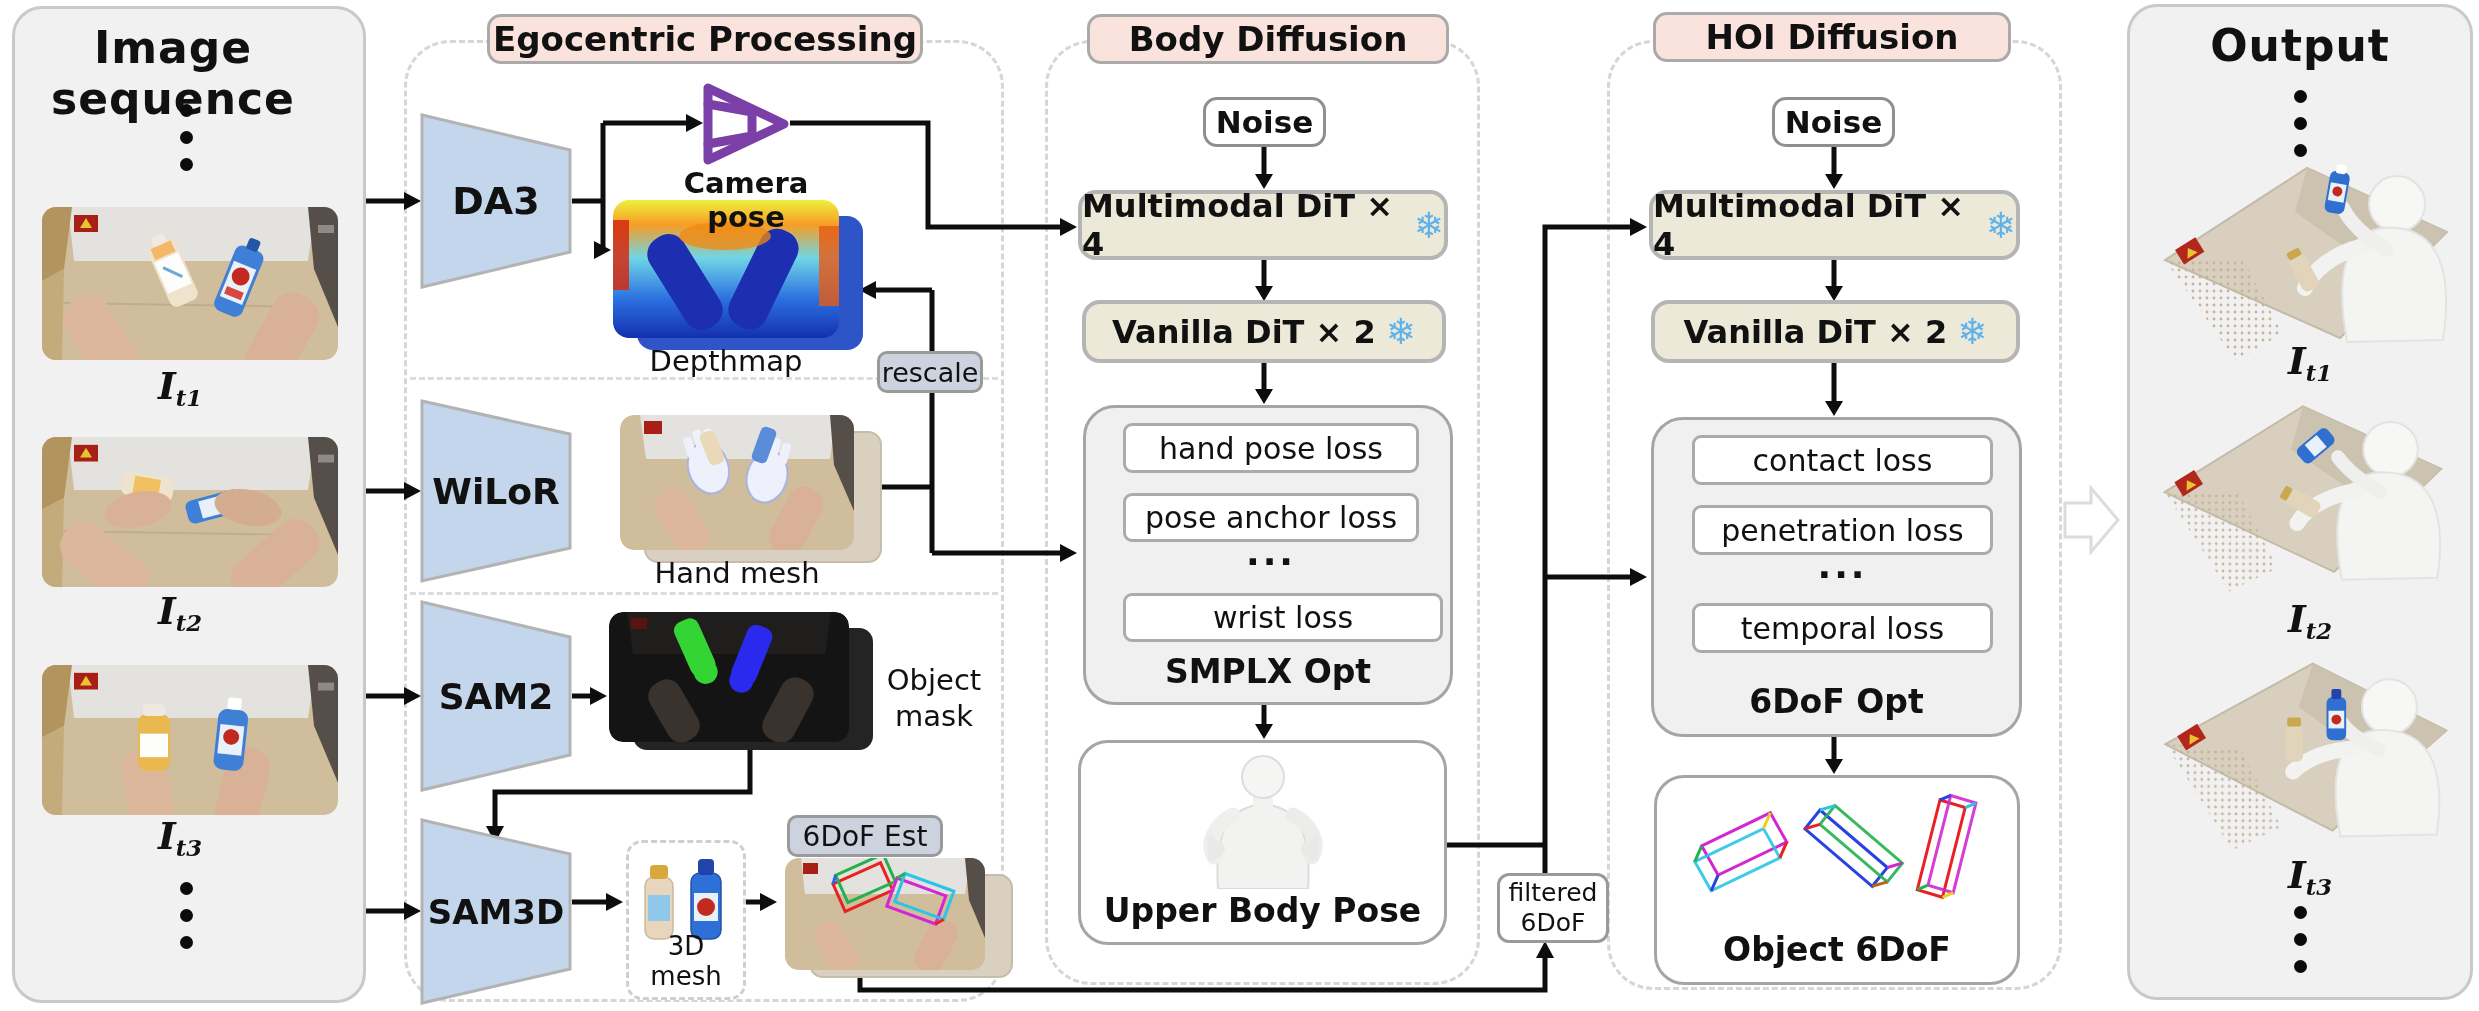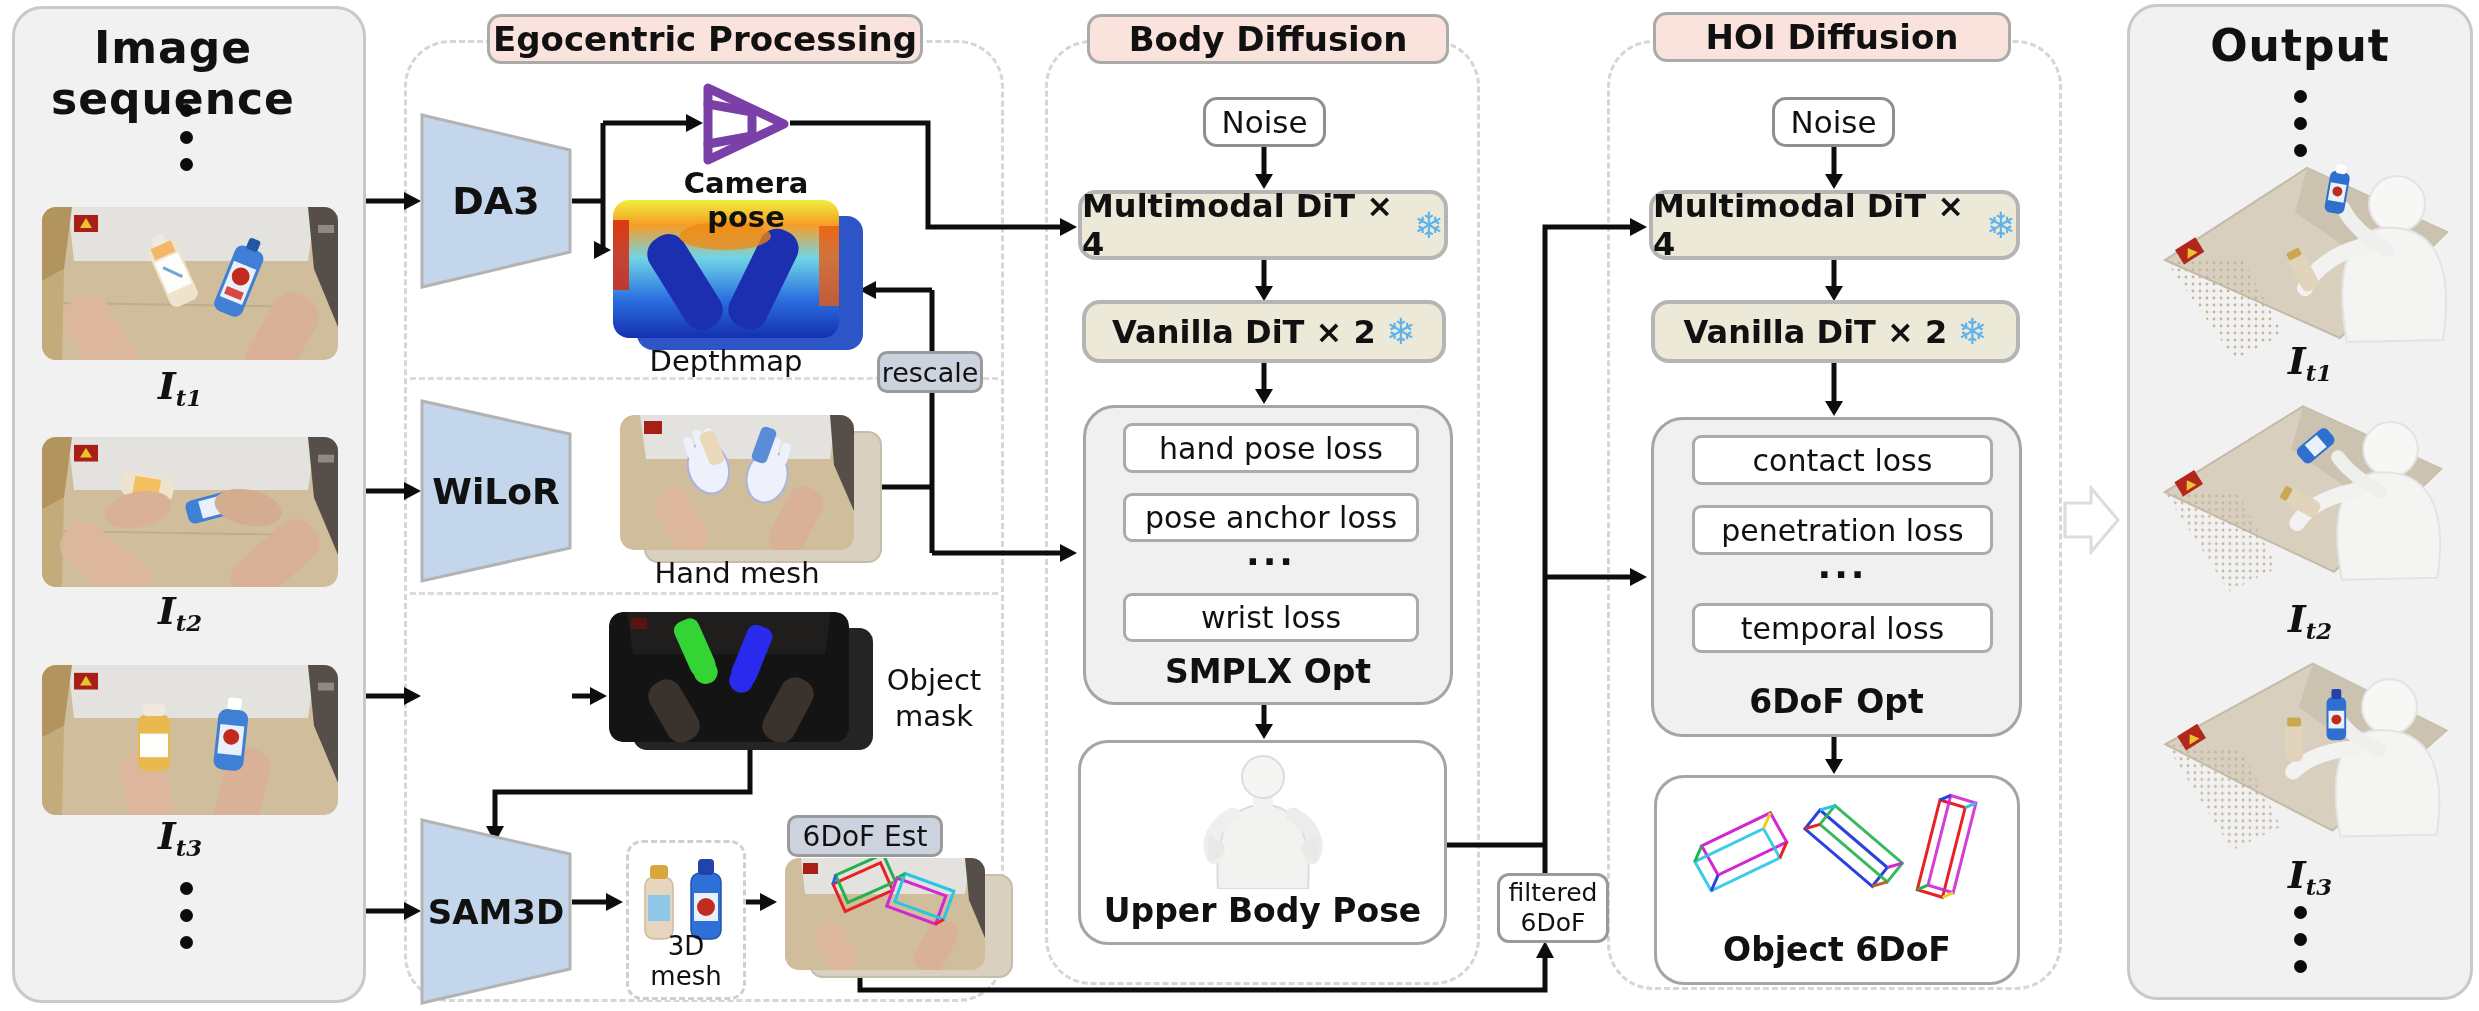--- a/index.html
+++ b/index.html
@@ -10,21 +10,21 @@
   .panel{background:#f1f1f1;border:3px solid #c9c9c9;border-radius:30px;box-sizing:border-box;z-index:0;}
   .panel-title{font-size:44px;font-weight:700;text-align:center;letter-spacing:1px;}
   
   .dashc{border:3px dashed #d6d6d6;border-radius:46px;box-sizing:border-box;z-index:0;background:transparent;}
   .sep{border-top:3px dashed #dcdcdc;height:0;z-index:0;}
   
   .hdr{background:#f9e3dc;border:3px solid #aaaaaa;border-radius:14px;box-sizing:border-box;
        display:flex;align-items:center;justify-content:center;font-size:34px;font-weight:600;z-index:4;}
   
   .noise{background:#ffffff;border:3px solid #8f8f8f;border-radius:14px;display:flex;align-items:center;
-       justify-content:center;font-size:31px;font-weight:400;box-sizing:border-box;z-index:3;}
+       justify-content:center;font-size:31px;font-weight:700;box-sizing:border-box;z-index:3;}
   .dit{background:#ece9d8;border:4px solid #b5b5b5;border-radius:18px;display:flex;align-items:center;
        justify-content:center;font-size:32px;font-weight:600;box-sizing:border-box;z-index:3;gap:10px;}
   .flake{font-size:36px;color:#5fb2ea;font-weight:400;}
   .optbox{background:#f0f0f0;border:3.5px solid #a5a5a5;border-radius:32px;box-sizing:border-box;z-index:2;}
   .resbox{background:#ffffff;border:3.5px solid #a5a5a5;border-radius:30px;box-sizing:border-box;z-index:2;}
   .pill{background:#ffffff;border:3px solid #ababab;border-radius:9px;display:flex;align-items:center;
        justify-content:center;font-size:30px;font-weight:500;box-sizing:border-box;z-index:3;}
   .dots3{font-size:36px;font-weight:900;letter-spacing:3px;text-align:center;line-height:10px;z-index:3;}
   .optlabel{font-size:33px;font-weight:600;text-align:center;z-index:3;}
   .tag{background:#ccd3de;border:3px solid #9a9a9a;border-radius:10px;display:flex;align-items:center;
@@ -283,20 +283,26 @@
         <ellipse cx="18" cy="30" rx="20" ry="26" fill="#eef0fb" stroke="#aab4e0" stroke-width="2"></ellipse>
         <rect x="2" y="-6" width="9" height="22" rx="4" fill="#eef0fb"></rect>
         <rect x="13" y="-10" width="9" height="24" rx="4" fill="#eef0fb"></rect>
         <rect x="24" y="-8" width="9" height="22" rx="4" fill="#eef0fb"></rect>
       </g>
     <rect x="84" y="16" width="16" height="34" rx="5" fill="#e9d9b8" transform="rotate(-22 92 33)"></rect>
     <rect x="136" y="12" width="16" height="36" rx="5" fill="#5a8cd8" transform="rotate(20 144 30)"></rect>
   </svg>
   <div class="abs slabel" style="left:620px;top:556px;width:234px;">Hand mesh</div>
 
+  <div class="abs trap" style="left:420px;top:600px;width:152px;height:192px;">
+    <svg width="152" height="192" viewBox="0 0 152 192">
+        <polygon points="2,2 150,37 150,155 2,190" fill="#c3d6eb" stroke="#b3b3b3" stroke-width="3"></polygon>
+      </svg>
+    <div class="tlabel" style="font-size:36px;">SAM2</div>
+  </div>
 
   <div class="abs stack" style="left:633px;top:628px;width:240px;height:122px;background:#242424;"></div>
   <svg class="abs img" style="left:609px;top:612px;" width="240" height="130" viewBox="0 0 240 130">
     <rect x="0" y="0" width="240" height="130" rx="14" fill="#141414"></rect>
     <polygon points="18,0 222,0 216,42 24,42" fill="#1f1e1c"></polygon>
     <rect x="48" y="66" width="34" height="66" rx="15" fill="#3a322c" transform="rotate(-30 65 99)"></rect>
     <rect x="162" y="64" width="34" height="68" rx="15" fill="#3a322c" transform="rotate(28 179 98)"></rect>
     <rect x="22" y="6" width="16" height="11" fill="#5a1410"></rect>
     <g transform="translate(62,14) rotate(-24)">
         <rect x="0" y="0" width="26" height="58" rx="9" fill="#35d435"></rect>
@@ -365,21 +371,21 @@
     <span class="flake">❄</span>
   </div>
   <div class="abs dit" style="left:1082px;top:300px;width:364px;height:63px;">
     <span>Vanilla DiT × 2</span>
     <span class="flake">❄</span>
   </div>
   <div class="abs optbox" style="left:1083px;top:405px;width:370px;height:300px;"></div>
   <div class="abs pill" style="left:1123px;top:423px;width:296px;height:50px;">hand pose loss</div>
   <div class="abs pill" style="left:1123px;top:493px;width:296px;height:49px;">pose anchor loss</div>
   <div class="abs dots3" style="left:1123px;top:548px;width:296px;">...</div>
-  <div class="abs pill" style="left:1123px;top:593px;width:296px;height:49px;">wrist loss</div>
+  <div class="abs pill" style="left:1123px;top:593px;width:320px;height:49px;">wrist loss</div>
   <div class="abs optlabel" style="left:1083px;top:652px;width:370px;">SMPLX Opt</div>
 
   <div class="abs resbox" style="left:1078px;top:740px;width:369px;height:205px;">
     <svg style="display:block;margin:6px auto 0 auto;" width="170" height="140" viewBox="0 0 170 140">
       <path d="M40,140 C36,80 52,58 85,55 C118,58 134,80 130,140 Z" fill="#f2f2f1" stroke="#dcdcdc" stroke-width="2"></path>
       <rect x="75" y="38" width="20" height="20" fill="#f2f2f1"></rect>
       <circle cx="85" cy="28" r="21" fill="#f5f5f4" stroke="#dcdcdc" stroke-width="2"></circle>
       <path d="M55,66 C36,76 28,94 36,108" stroke="#efefee" stroke-width="15" fill="none" stroke-linecap="round"></path>
       <path d="M115,66 C134,76 142,94 134,108" stroke="#ececeb" stroke-width="15" fill="none" stroke-linecap="round"></path>
       <g fill="#e9e9e8">

